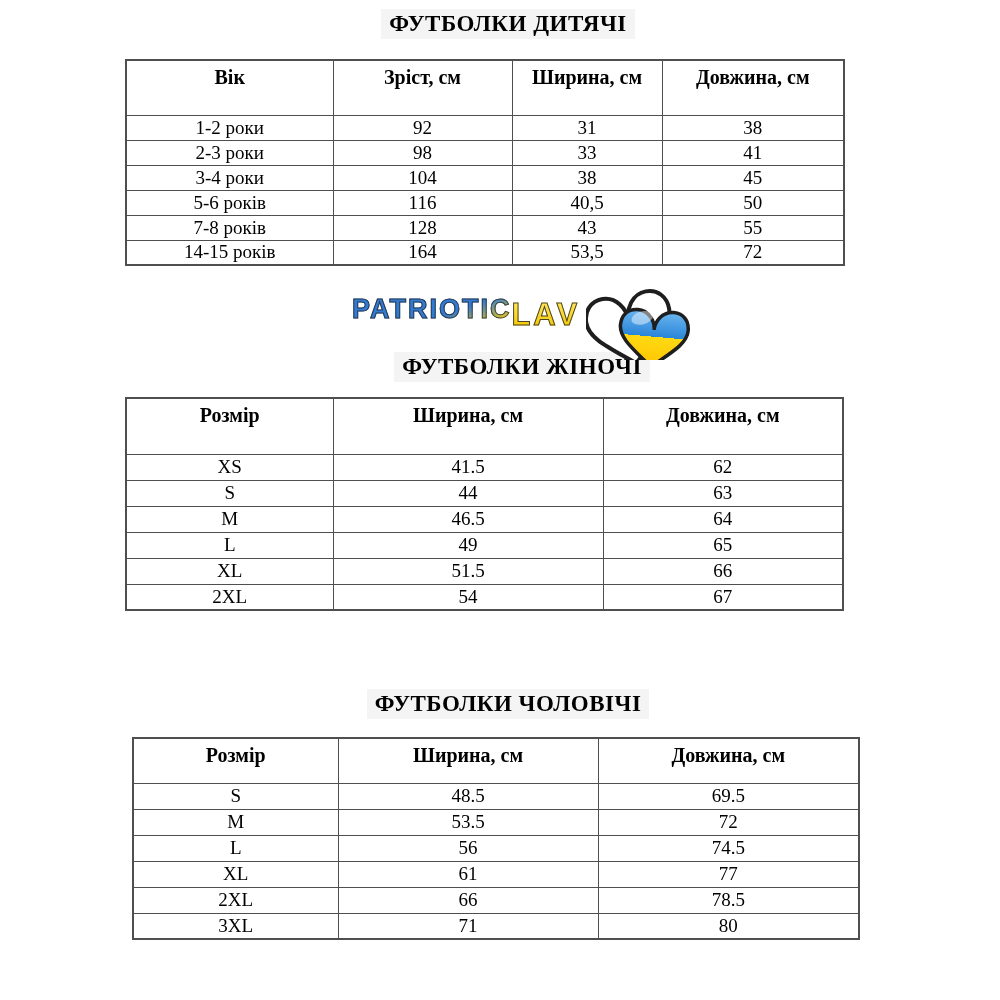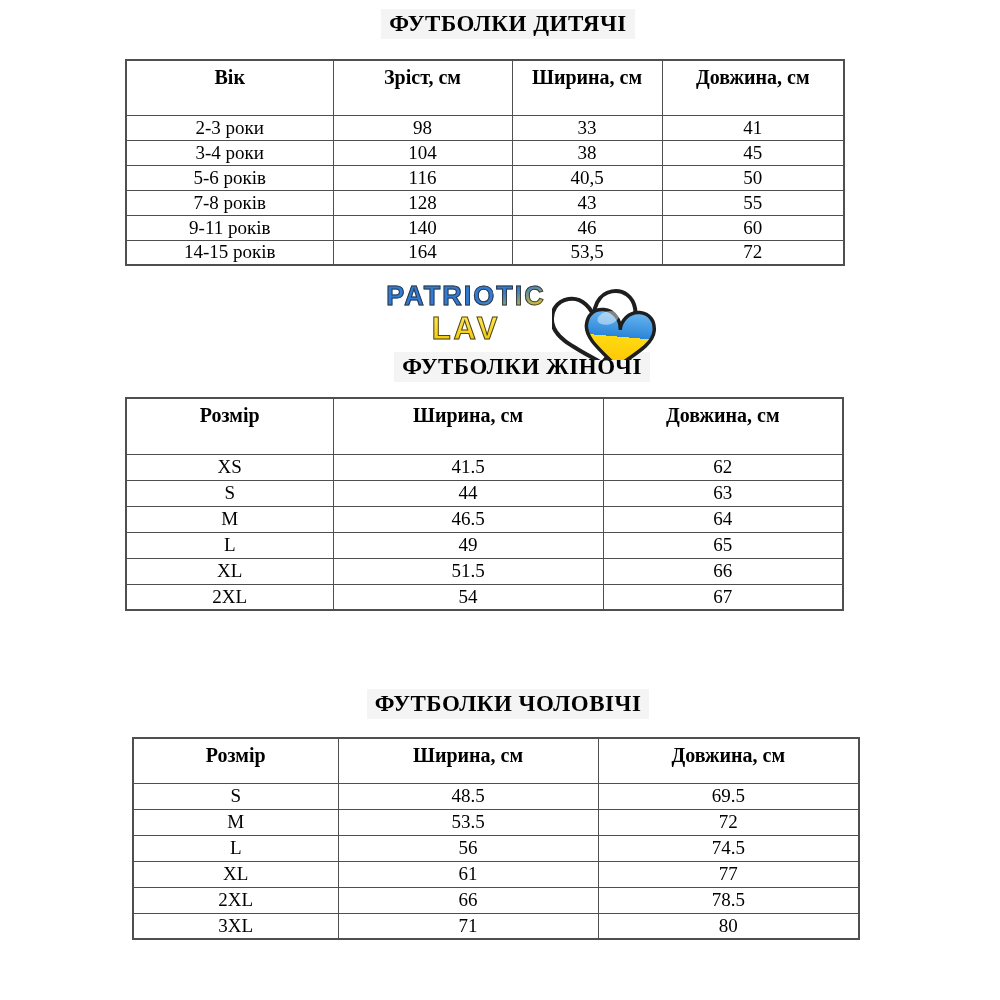--- a/index.html
+++ b/index.html
@@ -61,22 +61,22 @@
     margin-top:6px;
     height:82px;
     display:flex;
     align-items:center;
     justify-content:center;
     transform:translateX(25px);
     position:relative;
   }
   .logo-text {
     display:flex;
-    flex-direction:column;
-    align-items:center;
+    flex-direction:row;
+    align-items:flex-start;
     font-family:"Liberation Sans", sans-serif;
     font-weight:bold;
     line-height:1.0;
   }
   .logo-line1 {
     font-size:27px;
     letter-spacing:2px;
     background:linear-gradient(160deg, #2f7bd6 40%, #2f7bd6 62%, #f2cc0f 95%);
     -webkit-background-clip:text;
     background-clip:text;
@@ -112,20 +112,26 @@
   <thead>
       <tr>
         <th>Вік</th>
         <th>Зріст, см</th>
         <th>Ширина, см</th>
         <th>Довжина, см</th>
       </tr>
     </thead>
   <tbody>
       <tr>
+        <td>1-2 роки</td>
+        <td>92</td>
+        <td>31</td>
+        <td>38</td>
+      </tr>
+      <tr>
         <td>2-3 роки</td>
         <td>98</td>
         <td>33</td>
         <td>41</td>
       </tr>
       <tr>
         <td>3-4 роки</td>
         <td>104</td>
         <td>38</td>
         <td>45</td>
@@ -134,26 +140,20 @@
         <td>5-6 років</td>
         <td>116</td>
         <td>40,5</td>
         <td>50</td>
       </tr>
       <tr>
         <td>7-8 років</td>
         <td>128</td>
         <td>43</td>
         <td>55</td>
-      </tr>
-      <tr>
-        <td>9-11 років</td>
-        <td>140</td>
-        <td>46</td>
-        <td>60</td>
       </tr>
       <tr>
         <td>14-15 років</td>
         <td>164</td>
         <td>53,5</td>
         <td>72</td>
       </tr>
     </tbody>
 </table>
 

